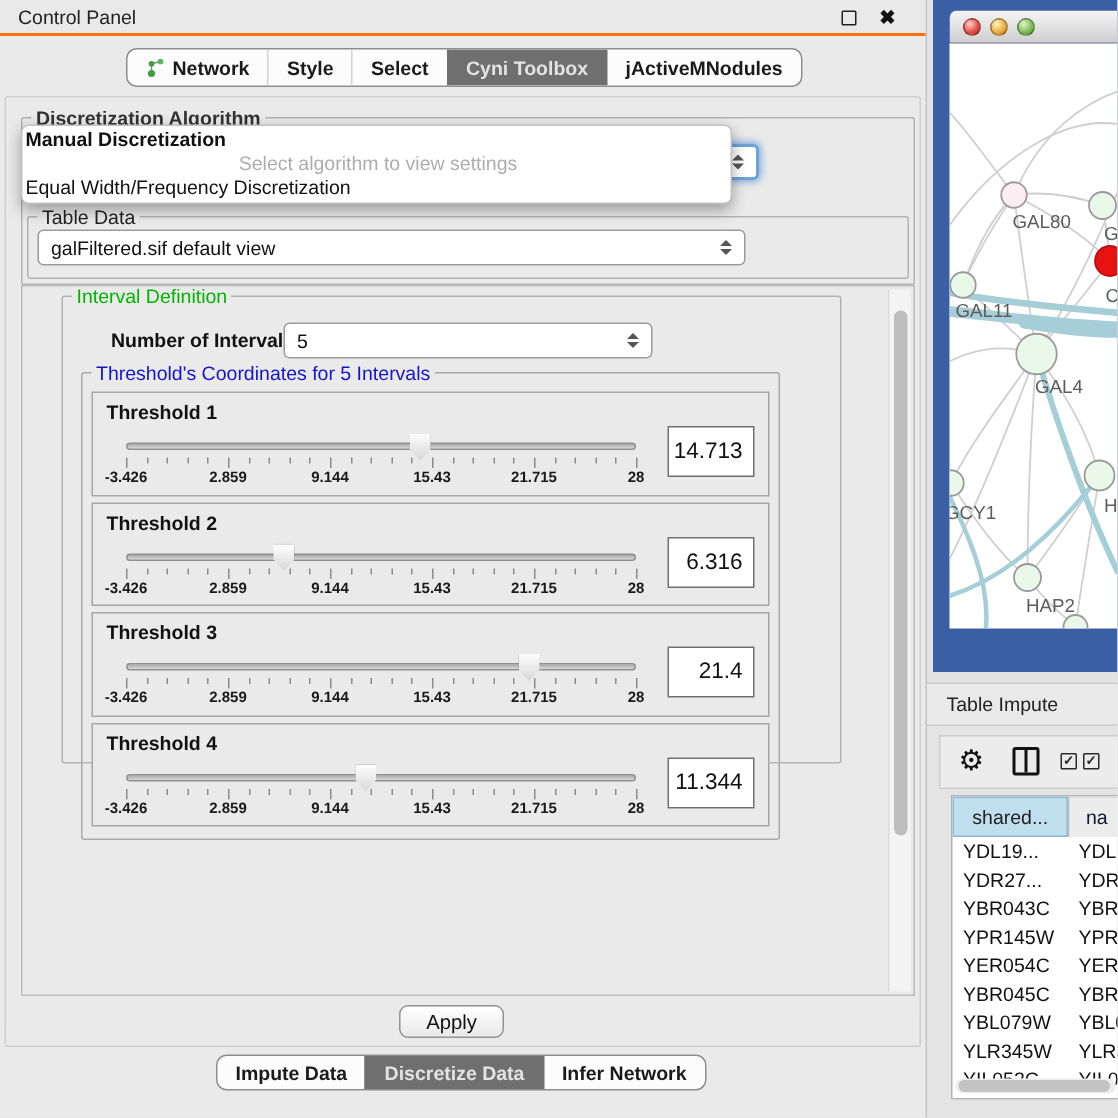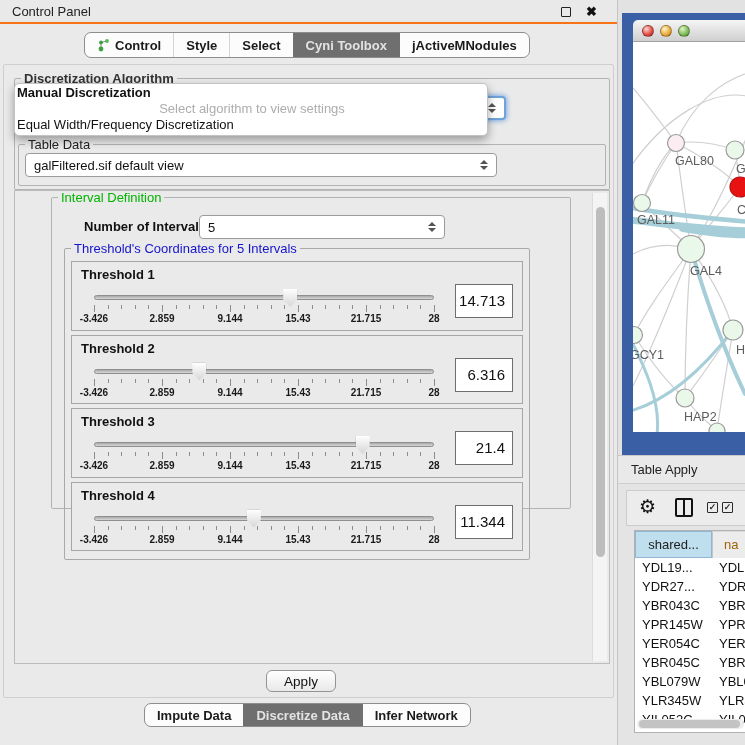--- a/index.html
+++ b/index.html
@@ -66,21 +66,21 @@
 
   
   .attr-list { position:absolute; left:14px; top:36px; width:492px; height:60px; background:#fff; border:1px solid #ababab; overflow:hidden; }
   .attr-item { font-size:13px; line-height:18px; padding-left:12px; white-space:nowrap; }
   .list-scroll { position:absolute; right:2px; top:2px; width:9px; height:52px; background:#bdbdbd; border-radius:5px; }
 
   .apply-btn { position:absolute; left:266px; top:670px; width:70px; height:22px; background:linear-gradient(#ffffff,#e9e9e9); border:1px solid #939393; border-radius:6px; font-size:13.5px; font-family:"Liberation Sans",sans-serif; color:#111; }
 
   
   .right { position:absolute; left:618px; top:0; width:127px; height:745px; background:#e2e2e2; }
-  .net-frame { position:absolute; left:4px; top:0; width:123px; height:448px; background:#3a5fa5;margin-top:13px; }
+  .net-frame { position:absolute; left:4px; top:0; width:123px; height:448px; background:#3a5fa5; }
   .net-titlebar { position:absolute; left:11px; top:7px; right:0; height:22px; background:linear-gradient(#f5f5f5,#cfcfcf); border-top-left-radius:5px; border-bottom:1px solid #a2a2a2; }
   .tl { position:absolute; top:5px; width:12px; height:12px; border-radius:50%; border:1px solid rgba(0,0,0,.3); }
   .tl.red { left:9px; background:radial-gradient(circle at 35% 30%, #ffd3cf, #e04a41 60%, #a32a22); }
   .tl.yellow { left:27px; background:radial-gradient(circle at 35% 30%, #fff3c8, #eaa93a 60%, #b17414); }
   .tl.green { left:45px; background:radial-gradient(circle at 35% 30%, #e2f5c8, #7cb956 60%, #4c8a2a); }
   .net-canvas { position:absolute; left:11px; top:29px; width:112px; height:390px; background:#fff; overflow:hidden; }
   .net-canvas svg { display:block; }
   .net-label { font-size:12.5px; fill:#5d5d5d; }
 
   .tp-bar { position:absolute; left:0; top:455px; width:127px; height:29px; background:#e9e9e9; border-top:1px solid #c9c9c9; border-bottom:1px solid #cecece; }
@@ -89,21 +89,21 @@
   .tp-toolbar { position:absolute; left:8px; top:6px; right:0; height:36px; background:#ececec; border:1px solid #cbcbcb; border-right:none; }
   .gear { position:absolute; left:12px; top:4px; font-size:19px; color:#111; }
   .cols-icon { position:absolute; left:48px; top:7px; width:18px; height:19px; border:2px solid #111; border-radius:2px; }
   .cols-icon::after { content:""; position:absolute; left:50%; top:0; bottom:0; width:2px; background:#111; transform:translateX(-50%); }
   .chk { position:absolute; top:11px; width:11px; height:11px; border:1.6px solid #2a2a2a; border-radius:1px; font-size:9px; font-weight:bold; line-height:9px; text-align:center; color:#2a2a2a; }
   .chk.c1 { left:80px; } .chk.c2 { left:95px; }
 
   .tp-table { position:absolute; left:16px; top:46px; width:113px; height:203px; background:#fff; border:1px solid #b2b2b2; overflow:hidden; }
   .tp-head { display:flex; height:27px; }
   .tp-head .h1 { width:77px; background:#bfdeee; border:1px solid #8fb6d2; font-size:13px; line-height:25px; text-align:center; color:#222; overflow:hidden; white-space:nowrap; }
-  .tp-head .h2 { flex:1; background:#ececec; border-top:1px solid #d9d9d9; border-left:1px solid #c5c5c5; font-size:13px; line-height:25px; padding-left:11px; color:#a16207; white-space:nowrap; }
+  .tp-head .h2 { flex:1; background:#ececec; border-top:1px solid #d9d9d9; border-left:1px solid #c5c5c5; font-size:13px; line-height:25px; padding-left:11px; color:#0f172a; white-space:nowrap; }
   .tp-row { display:flex; height:19px; font-size:13px; line-height:19px; white-space:nowrap; }
   .tp-row .c1 { width:77px; padding-left:7px; overflow:hidden; }
   .tp-row .c2 { flex:1; padding-left:7px; overflow:hidden; }
   .hscroll { position:absolute; left:2px; right:2px; bottom:3px; height:10px; background:#ededed; border-radius:5px; }
   .hscroll .thumb { position:absolute; left:2px; top:1px; height:8px; width:94%; background:#c3c3c3; border-radius:4px; }
 
   .net-tab-icon { display:inline-block; width:13px; height:14px; }
 </style>
 </head>
 <body>
@@ -119,21 +119,21 @@
 
   <div class="tabbar" id="top-tabbar">
       <div class="tab">
         <span class="net-tab-icon"><svg width="13" height="14" viewBox="0 0 13 14">
             <line x1="4" y1="4.5" x2="4" y2="11" stroke="#8a8a8a" stroke-width="1"></line>
             <line x1="4" y1="4.5" x2="10" y2="3" stroke="#8a8a8a" stroke-width="1"></line>
             <circle cx="4" cy="11" r="2.4" fill="#3f9e3f"></circle>
             <circle cx="4" cy="4.5" r="1.9" fill="#3f9e3f"></circle>
             <circle cx="10" cy="3" r="1.9" fill="#56b856"></circle>
           </svg></span>
-        <span>Control</span>
+        <span>Network</span>
       </div>
       <div class="tab">
         <span>Style</span>
       </div>
       <div class="tab">
         <span>Select</span>
       </div>
       <div class="tab sel">
         <span>Cyni Toolbox</span>
       </div>
@@ -165,21 +165,21 @@
   </div>
 
   <div class="popup">
     <div class="pop-item bold">Manual Discretization</div>
     <div class="pop-item prompt">Select algorithm to view settings</div>
     <div class="pop-item">Equal Width/Frequency Discretization</div>
   </div>
 
   <div class="scrollpanel">
 
-    <div class="fieldset" style="left:36px; top:6px; width:520px; height:312px;">
+    <div class="fieldset" style="left:26px; top:6px; width:520px; height:312px;">
       <span class="legend green">Interval Definition</span>
       <div style="position:absolute; left:32px; top:21px; font-size:13px; font-weight:bold;">Number of Intervals</div>
       <div class="combo" style="left:147px; top:17px; width:246px; height:24px;">
         <span>5</span>
         <span class="arrows">
             <i class="up"></i>
             <i class="dn"></i>
           </span>
       </div>
 
@@ -451,21 +451,21 @@
           <text x="57" y="233">GAL4</text>
           <text x="-3" y="317">GCY1</text>
           <text x="103" y="312">H</text>
           <text x="51" y="379">HAP2</text>
         </g>
       </svg>
     </div>
   </div>
 
   <div class="tp-bar">
-    <span class="tp-title">Table Apply</span>
+    <span class="tp-title">Table Impute</span>
   </div>
 
   <div class="tp-body">
     <div class="tp-toolbar">
       <span class="gear">⚙</span>
       <span class="cols-icon"></span>
       <span class="chk c1">✓</span>
       <span class="chk c2">✓</span>
     </div>
     <div class="tp-table">

